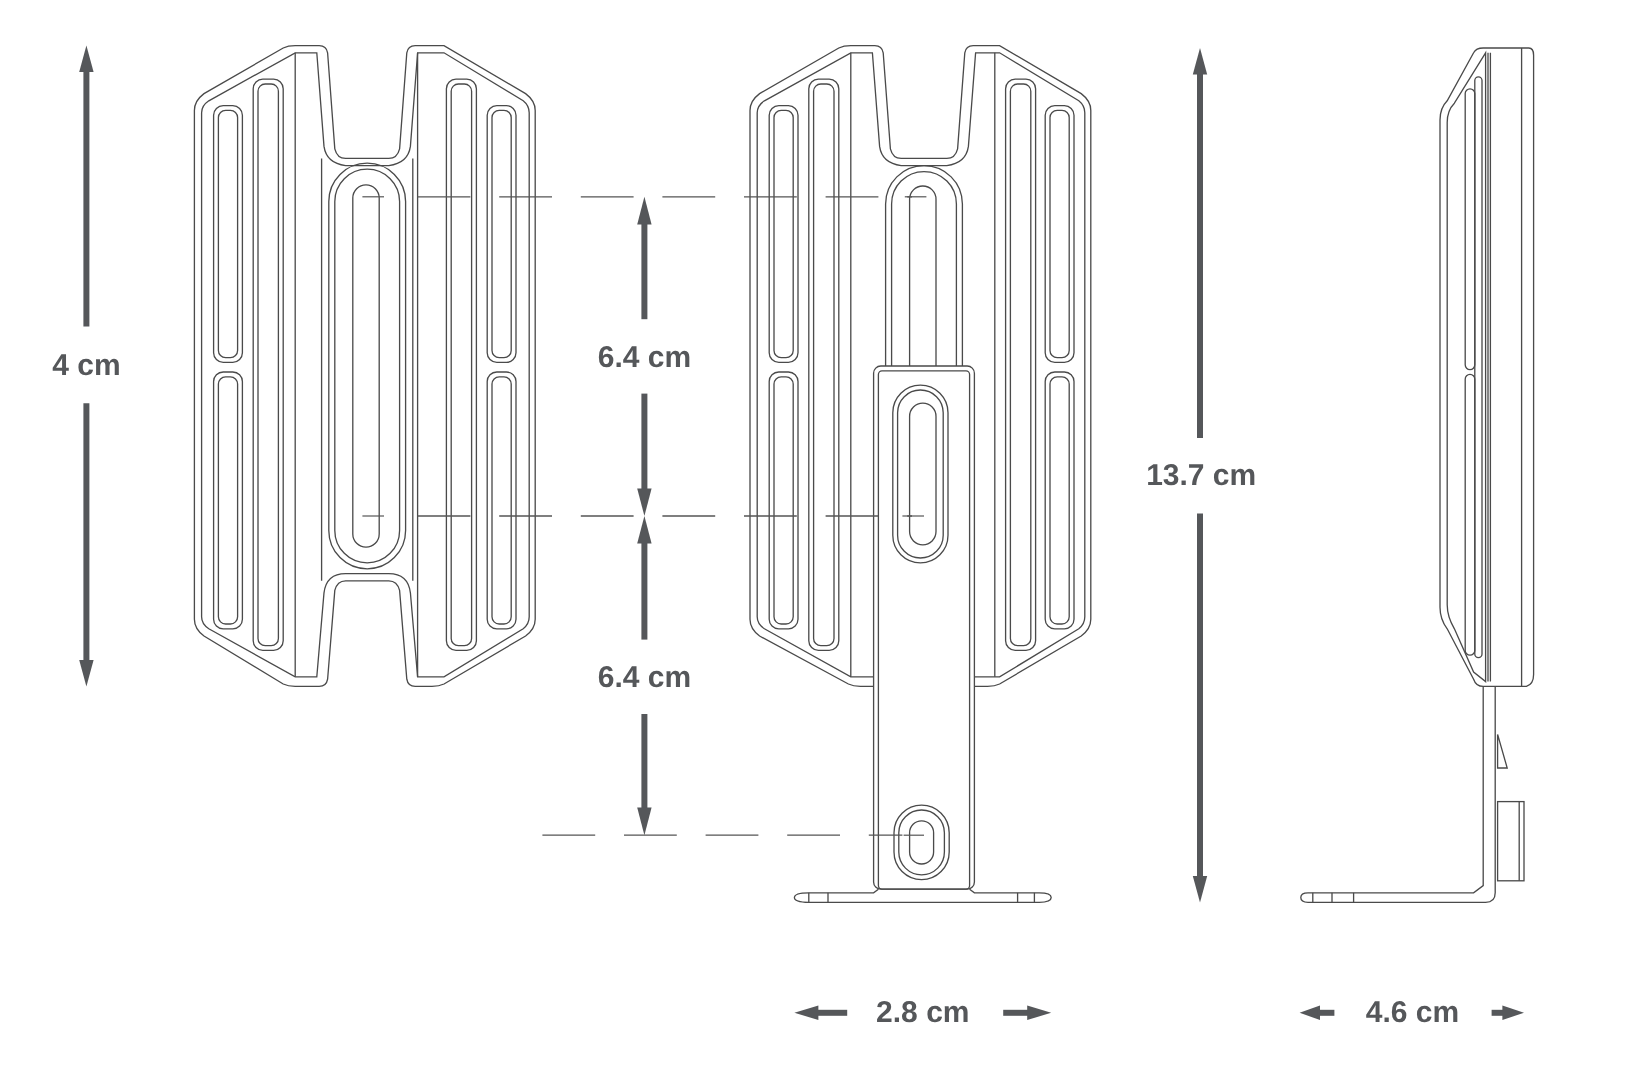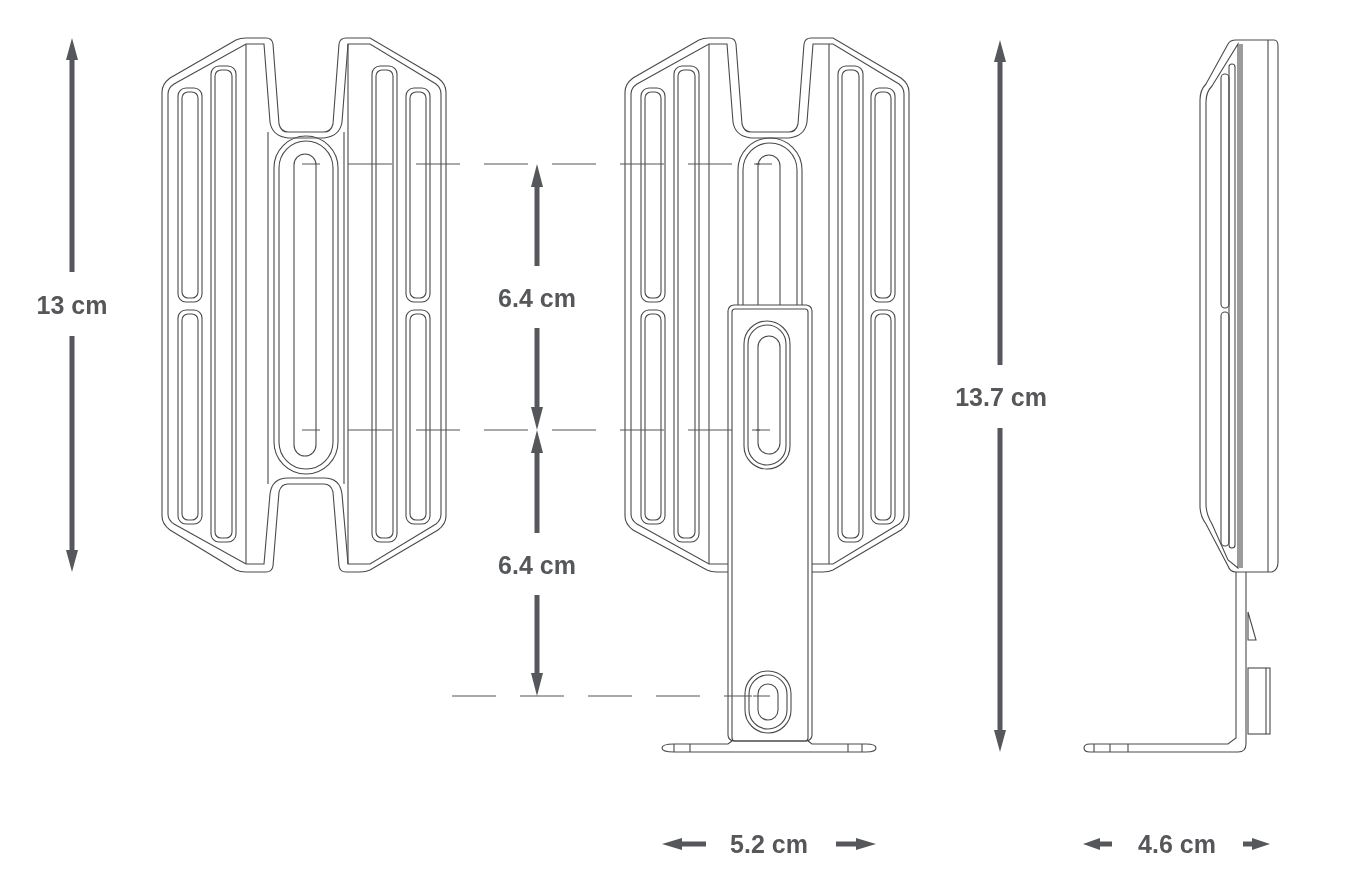--- a/index.html
+++ b/index.html
@@ -160,18 +160,18 @@
   </g>
 
   <g>
     <polygon class="arrowhead" points="1083,844 1100,838 1100,850"></polygon>
     <line class="dimline" x1="1098" y1="844" x2="1112" y2="844"></line>
     <line class="dimline" x1="1243" y1="844" x2="1254" y2="844"></line>
     <polygon class="arrowhead" points="1270,844 1252,838 1252,850"></polygon>
   </g>
 </svg>
 
-<div class="label" style="left:72px; top:305px;">13 cm</div>
+<div class="label" style="left:72px; top:305px;">4 cm</div>
 <div class="label" style="left:537px; top:298px;">6.4 cm</div>
 <div class="label" style="left:537px; top:565px;">6.4 cm</div>
 <div class="label" style="left:1001px; top:397px;">13.7 cm</div>
-<div class="label" style="left:769px; top:844px;">5.2 cm</div>
+<div class="label" style="left:769px; top:844px;">2.8 cm</div>
 <div class="label" style="left:1177px; top:844px;text-align:right;">4.6 cm</div>
 
 </body></html>

